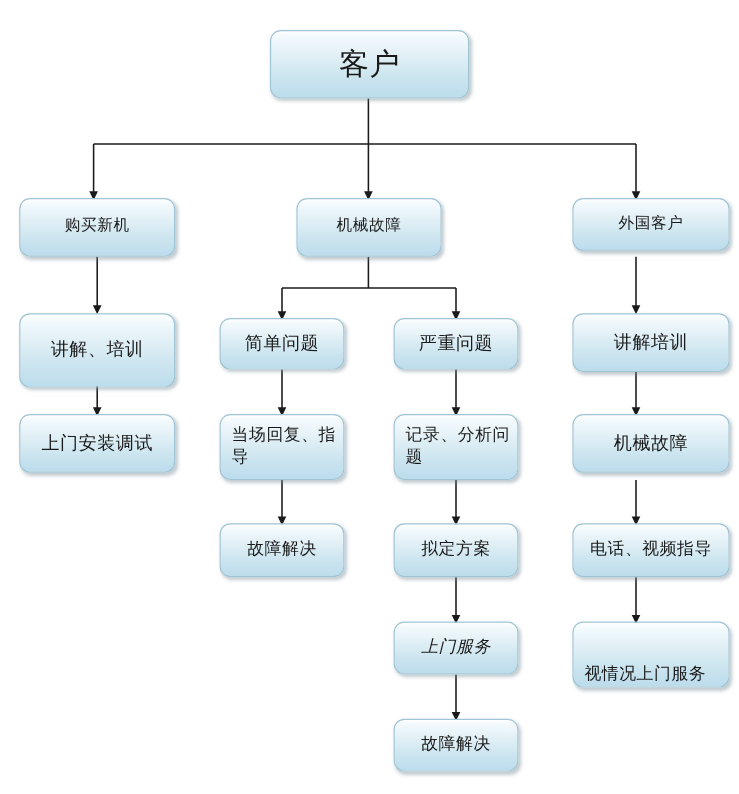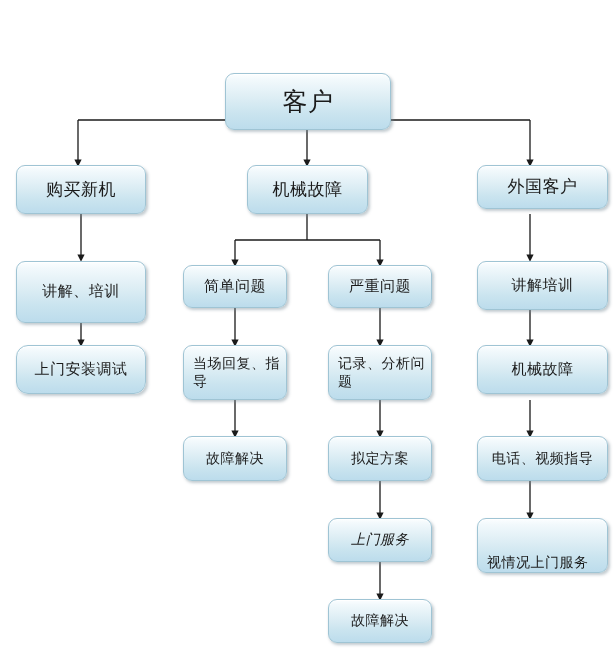--- a/index.html
+++ b/index.html
@@ -51,21 +51,21 @@
     letter-spacing: 0.5px;
   }
   .node.center .label {
     text-align: center;
   }
   .node.left .label {
     text-align: left;
     padding-left: 9px;
   }
   .t-root  { font-size: 25px; }
-  .t-lvl1  { font-size: 17px; }
+  .t-lvl1  { font-size: 13px; }
   .t-lvl2  { font-size: 15px; }
   .t-body  { font-size: 14px; }
 </style>
 </head>
 <body>
 
 <div id="canvas">
 
   <svg id="edges" viewBox="0 0 616 662" width="616" height="662">
     <defs>
@@ -97,31 +97,31 @@
       <path d="M380,481 L380,516" marker-end="url(#arrow)"></path>
       <path d="M380,562 L380,597" marker-end="url(#arrow)"></path>
 
       <path d="M530,214 L530,258" marker-end="url(#arrow)"></path>
       <path d="M530,310 L530,343" marker-end="url(#arrow)"></path>
       <path d="M530,400 L530,434" marker-end="url(#arrow)"></path>
       <path d="M530,481 L530,516" marker-end="url(#arrow)"></path>
     </g>
   </svg>
 
-  <div class="node center t-root" style="left:225px; top:25px; width:166px; height:57px;margin-top:48px;">
+  <div class="node center t-root" style="left:225px; top:25px; width:166px; height:57px;">
     <span class="label">客户</span>
   </div>
 
   <div class="node center t-lvl1" style="left:16px; top:165px; width:130px; height:49px;">
     <span class="label">购买新机</span>
   </div>
   <div class="node center t-lvl2" style="left:16px; top:261px; width:130px; height:62px;">
     <span class="label">讲解、培训</span>
   </div>
-  <div class="node center t-lvl2" style="left:16px; top:345px; width:130px; height:49px;border-radius:12px;">
+  <div class="node center t-lvl2" style="left:16px; top:345px; width:130px; height:49px;">
     <span class="label">上门安装调试</span>
   </div>
 
   <div class="node center t-lvl1" style="left:247px; top:165px; width:121px; height:49px;">
     <span class="label">机械故障</span>
   </div>
 
   <div class="node center t-lvl2" style="left:183px; top:265px; width:104px; height:43px;">
     <span class="label">简单问题</span>
   </div>

